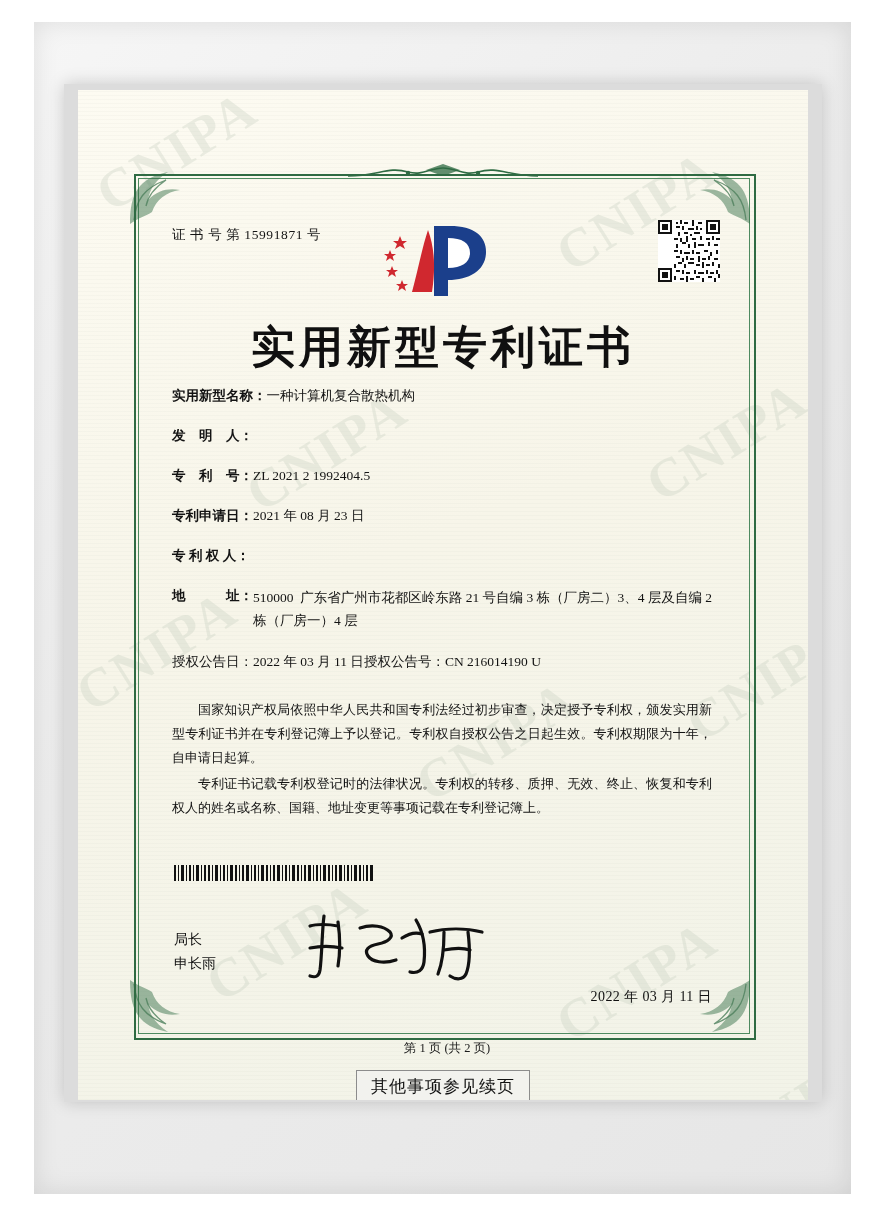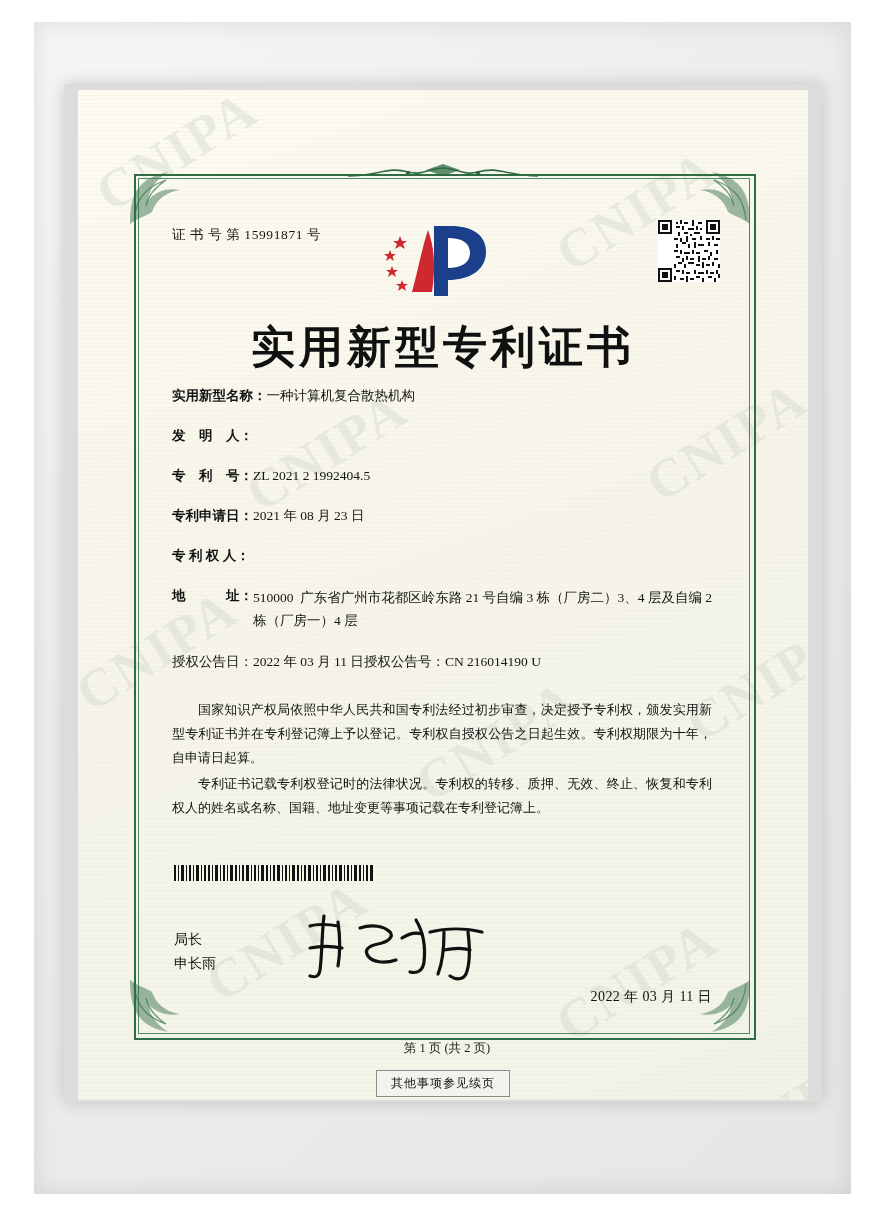--- a/index.html
+++ b/index.html
@@ -252,21 +252,21 @@
   }
 
   .note-box {
     position: absolute;
     left: 50%;
     transform: translateX(-50%);
     top: 980px;
     border: 1px solid #8c8c8c;
     background: #f2f2ee;
     padding: 4px 14px;
-    font-size: 12px;
+    font-size: 17px;
     color: #111;
     letter-spacing: 1px;
   }
 </style>
 </head>
 <body>
 
 <div id="page">
 
   <div class="scan-frame"></div>

